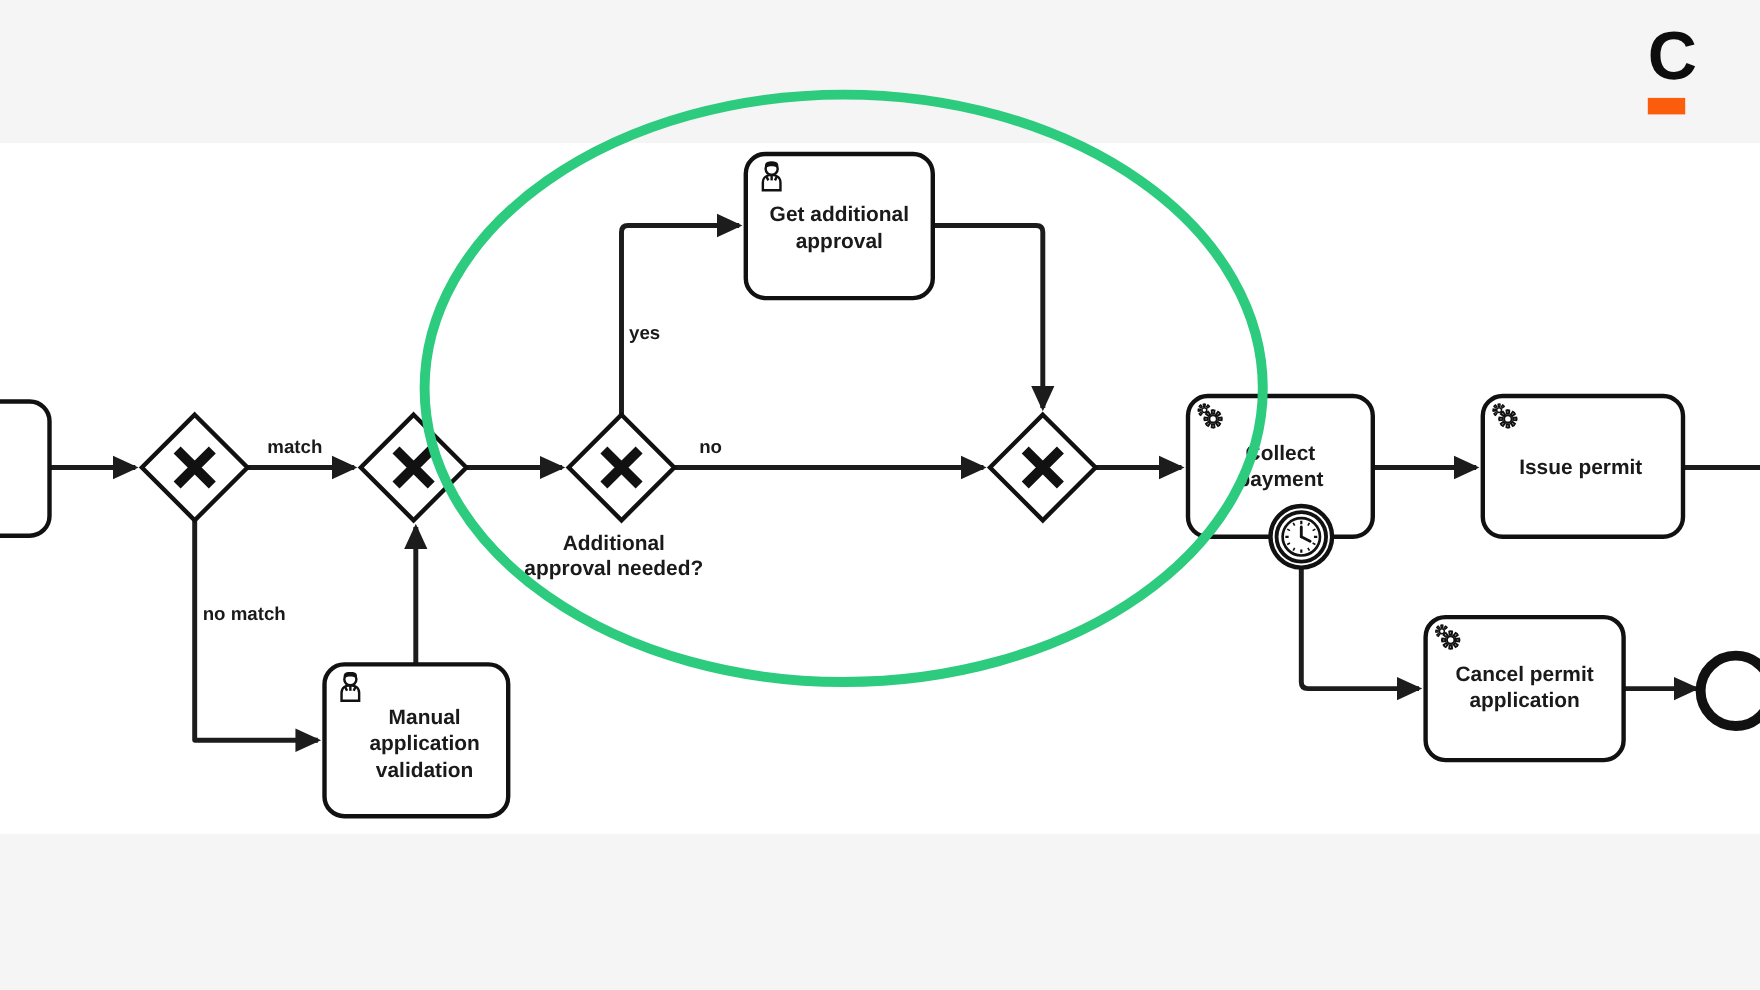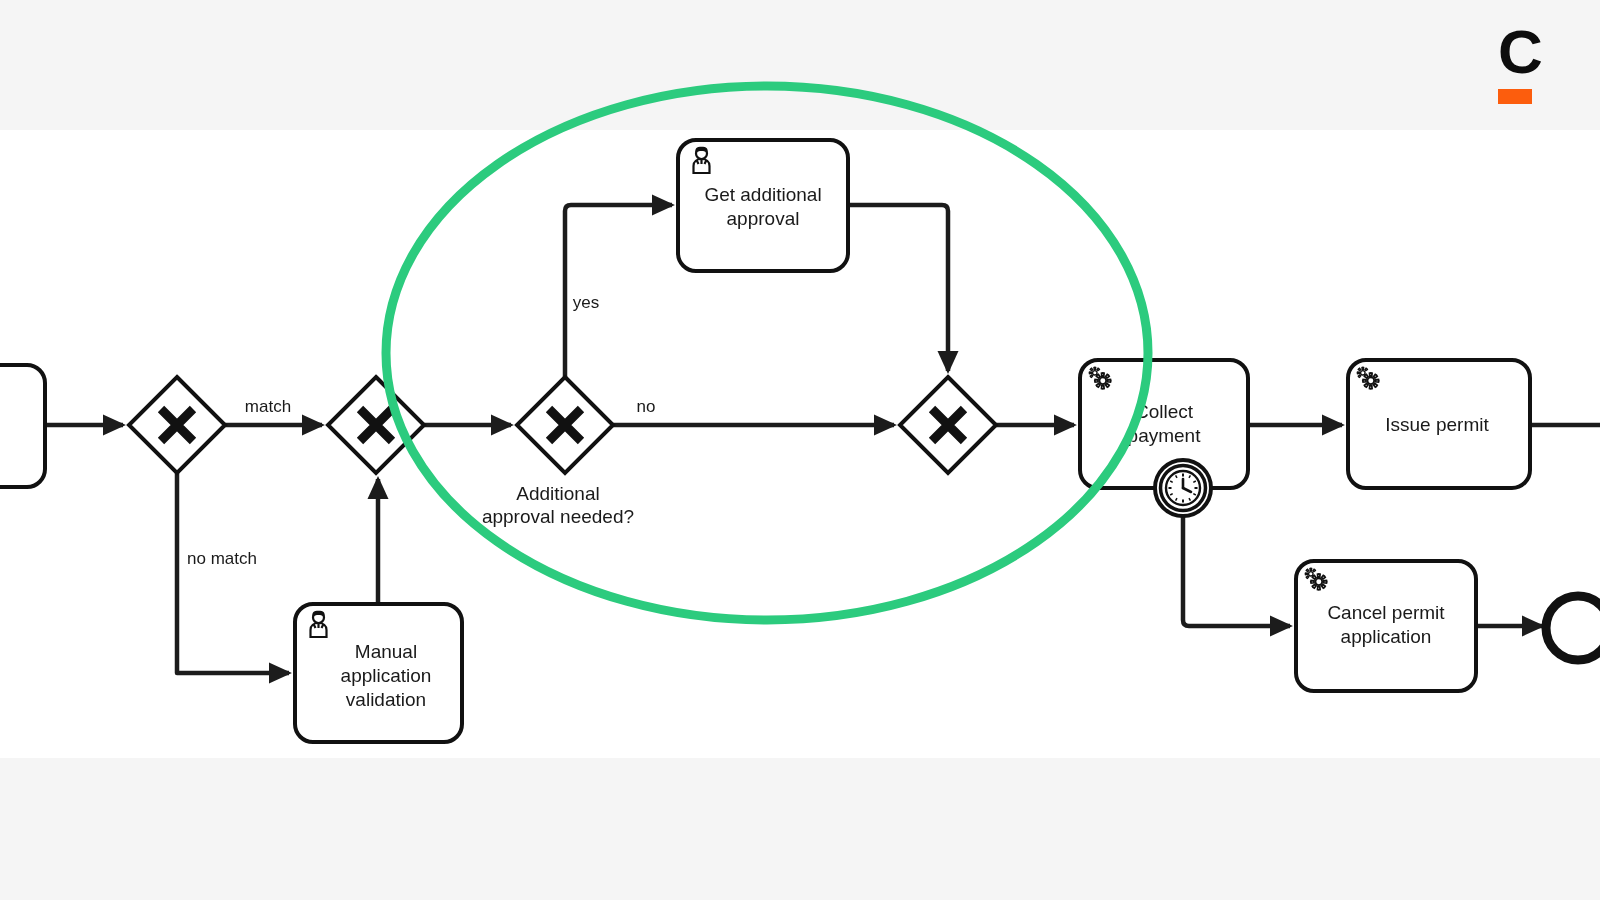--- a/index.html
+++ b/index.html
@@ -49,20 +49,21 @@
     width: 34px;
     height: 15px;
     background: #fc5d0d;
   }
 
   #canvas {
     position: absolute;
     top: 0; left: 0;
     width: 1600px;
     height: 900px;
+    font-weight: bold;
   }
   svg { display: block; }
   .bpmn-label {
     font-family: "Liberation Sans", sans-serif;
     font-size: 19px;
     fill: #1a1a1a;
   }
   .bpmn-label-small {
     font-family: "Liberation Sans", sans-serif;
     font-size: 17px;

